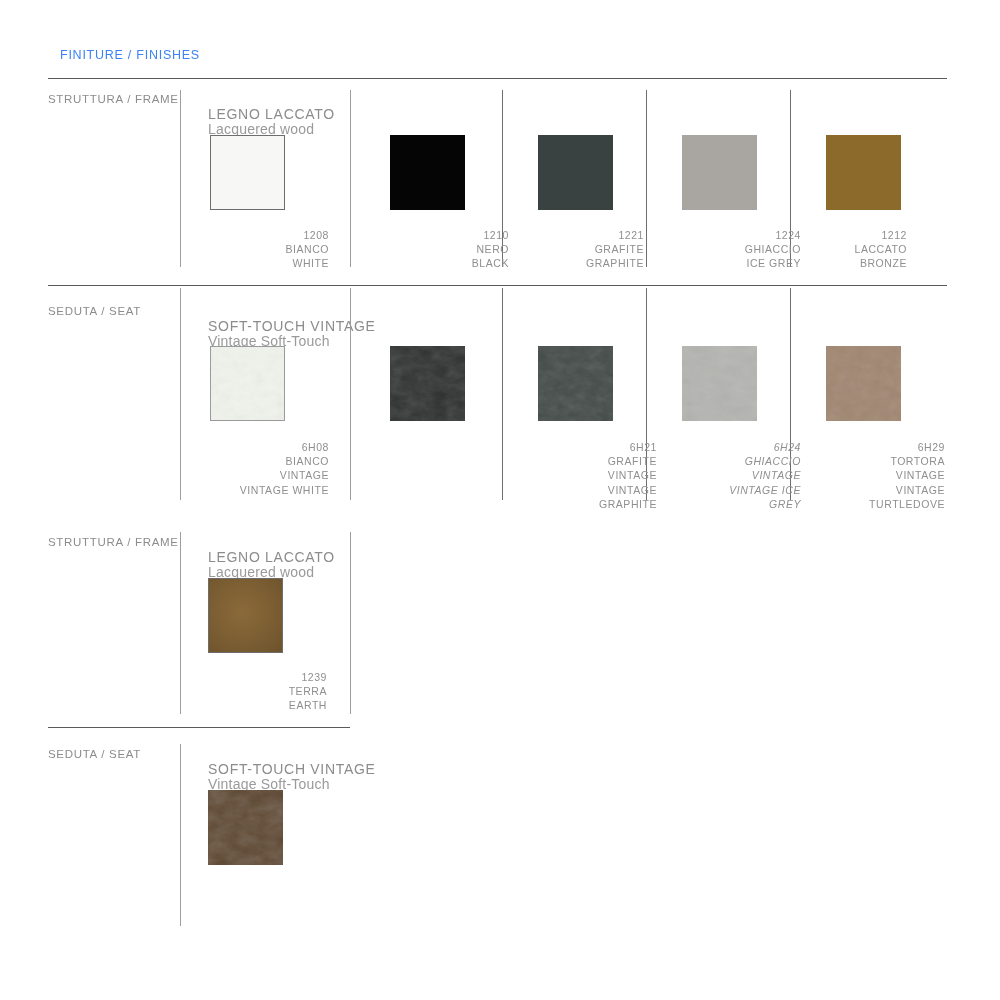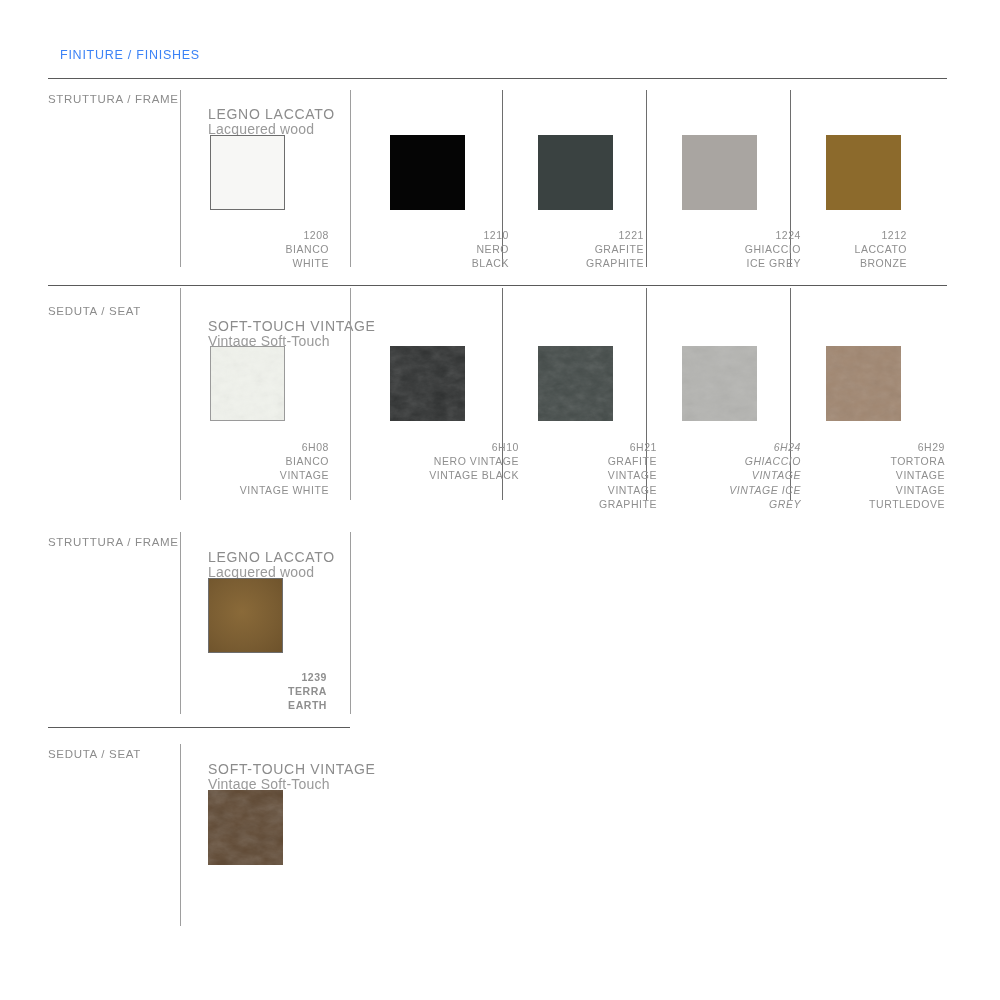--- a/index.html
+++ b/index.html
@@ -243,25 +243,20 @@
       <rect width="75" height="75" filter="url(#lt5)" opacity="0.18"></rect>
     </svg>
   </div>
 
   <div class="caption" style="left:209px; top:440px;">
     <span class="ln">6H08</span>
     <span class="ln">BIANCO</span>
     <span class="ln">VINTAGE</span>
     <span class="ln">VINTAGE WHITE</span>
   </div>
-  <div class="caption" style="left:389px; top:440px; width:130px;">
-    <span class="ln">6H10</span>
-    <span class="ln">NERO VINTAGE</span>
-    <span class="ln">VINTAGE BLACK</span>
-  </div>
   <div class="caption" style="left:537px; top:440px;">
     <span class="ln">6H21</span>
     <span class="ln">GRAFITE</span>
     <span class="ln">VINTAGE</span>
     <span class="ln">VINTAGE</span>
     <span class="ln">GRAPHITE</span>
   </div>
   <div class="caption" style="left:681px; top:440px;font-style:italic;">
     <span class="ln">6H24</span>
     <span class="ln">GHIACCIO</span>
@@ -283,21 +278,21 @@
     <span class="it">LEGNO LACCATO</span>
     <span class="en">Lacquered wood</span>
   </div>
 
   <div class="vdiv" style="left:180px; top:532px; height:182px;"></div>
   <div class="vdiv" style="left:350px; top:532px; height:182px;"></div>
 
   <div class="swatch bordered" style="left:208px; top:578px; background:#7c5f33;
        background-image: radial-gradient(ellipse at 45% 45%, #8a6a39 0%, #7a5d32 58%, #6d522b 100%);"></div>
 
-  <div class="caption" style="left:207px; top:670px;font-weight:bold;">
+  <div class="caption" style="left:207px; top:670px;">
     <span class="ln">1239</span>
     <span class="ln">TERRA</span>
     <span class="ln">EARTH</span>
   </div>
 
   <div class="rule-short" style="top:727px;"></div>
 
   <div class="row-label" style="left:48px; top:748px;">SEDUTA / SEAT</div>
 
   <div class="mat-head" style="left:208px; top:747px;">

